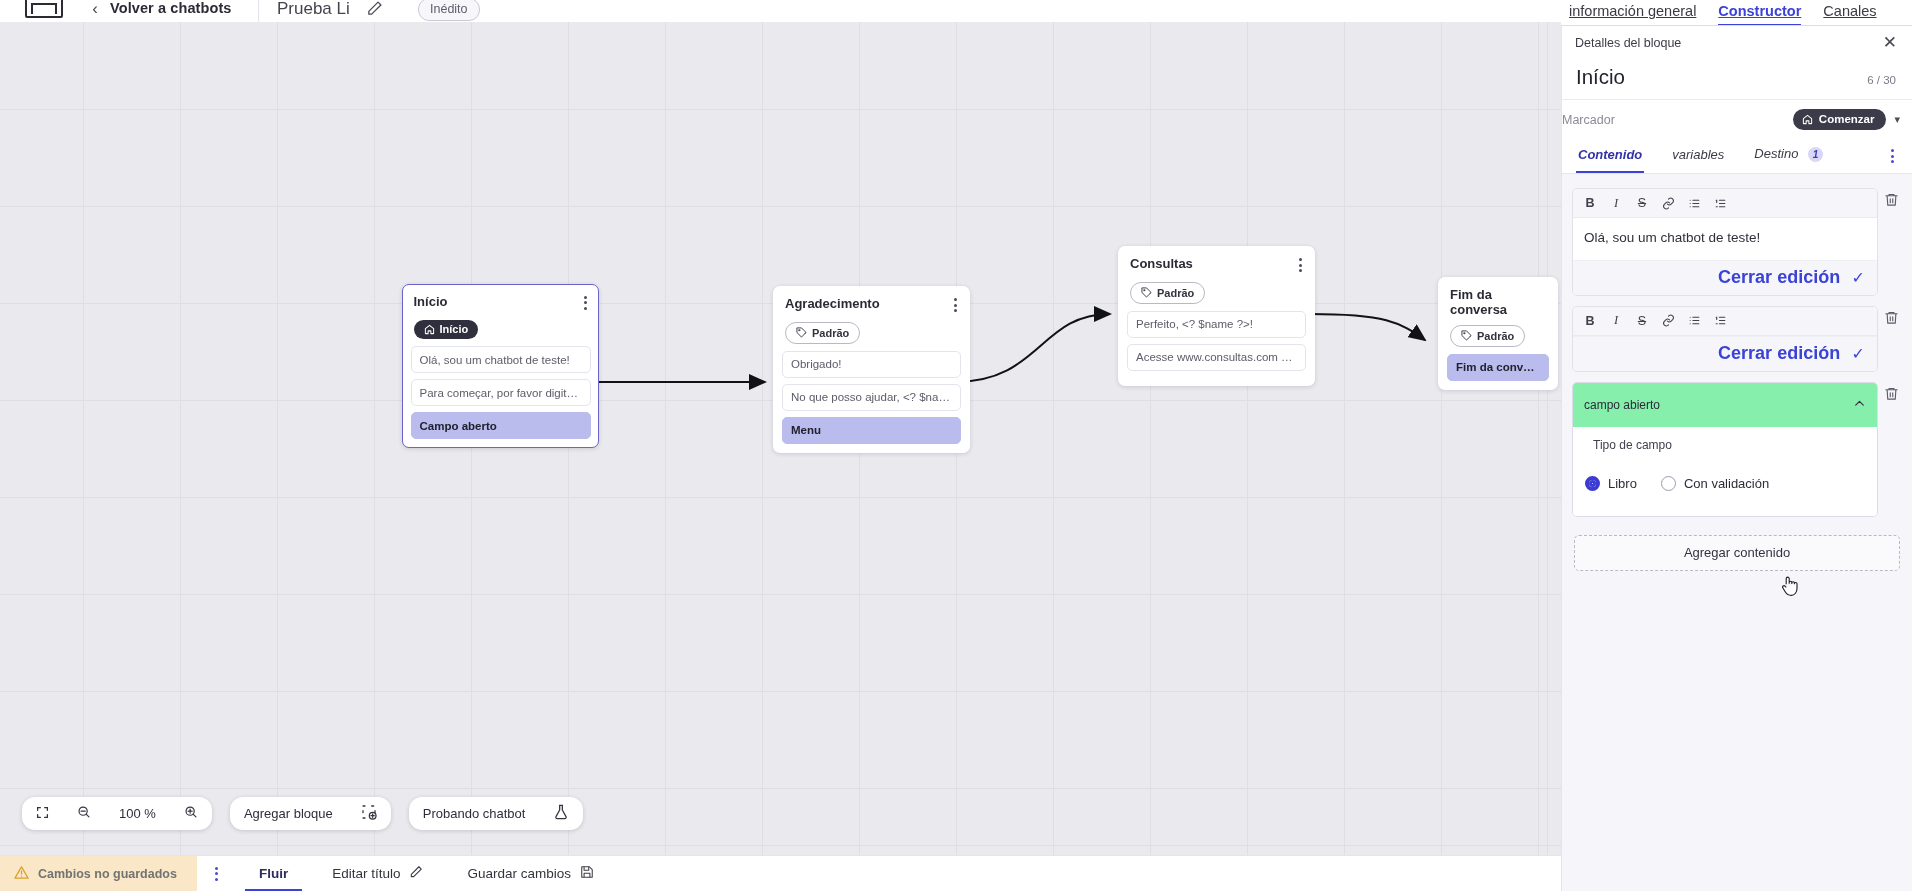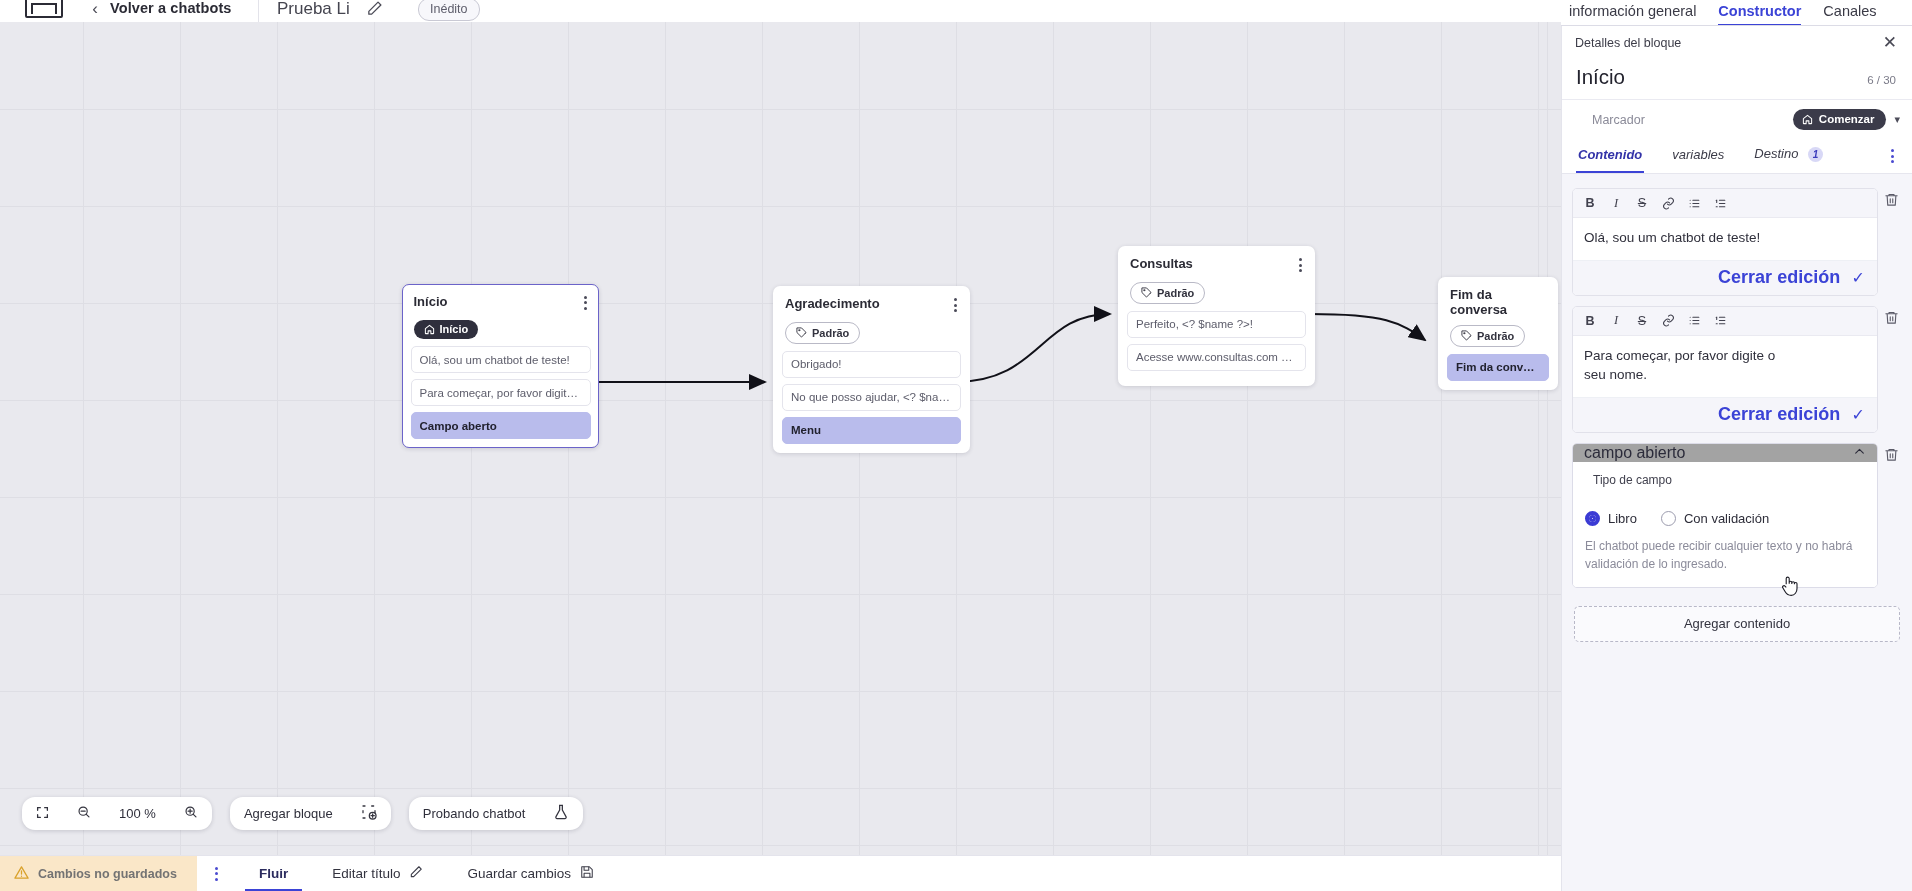--- a/index.html
+++ b/index.html
@@ -46,20 +46,21 @@
   
   .rtabs {
     position: absolute; left: 1561px; top: 0; width: 351px; height: 26px;
     display: flex; align-items: flex-start; gap: 22px;
     padding-left: 8px; background: #ffffff;
   }
   .rtab {
     font-size: 14.5px; color: #3a3a46; padding-bottom: 6px;
     border-bottom: 2.5px solid transparent; cursor: pointer; line-height: 14px;
     padding-top: 4px;
+    text-decoration: underline;
   }
   .rtab.active { color: #3b43d6; font-weight: 700; border-bottom-color: #3b43d6; }
   .rtabs-underline { position: absolute; left: 1561px; top: 25px; width: 351px; height: 1px; background: #dcdce6; }
 
   
   .canvas {
     position: absolute; left: 0; top: 22px; width: 1561px; height: 833px;
     background:
       repeating-linear-gradient(to right, #dedee4 0 1px, transparent 1px 97px),
       repeating-linear-gradient(to bottom, #dedee4 0 1px, transparent 1px 97px),
@@ -140,21 +141,21 @@
   }
   .xclose { font-size: 17px; color: #4a4a56; cursor: pointer; line-height: 14px; }
   .panel-titlerow {
     display: flex; align-items: baseline; justify-content: space-between;
     padding: 6px 16px 10px 14px; border-bottom: 1px solid #eaeaf1;
   }
   .panel-title { font-size: 20.5px; color: #23232e; }
   .panel-count { font-size: 11.5px; color: #7a7a88; }
   .marcador-row {
     display: flex; align-items: center; justify-content: space-between;
-    padding: 9px 12px 9px 30px;
+    padding: 9px 12px 9px 0;
   }
   .marcador-lbl { font-size: 12.5px; color: #8a8a98; }
   .pill-comenzar {
     display: inline-flex; align-items: center; gap: 6px;
     background: #3b3b4a; color: #ffffff; font-size: 11.5px; font-weight: 700;
     border-radius: 12px; padding: 4px 12px 5px 9px; cursor: pointer;
   }
   .caret-dn { margin-left: 8px; color: #4d4d5a; font-size: 11px; cursor: pointer; }
   .ptabs {
     display: flex; align-items: center; padding: 0 10px 0 14px;
@@ -192,21 +193,21 @@
   .rt-text { padding: 10px 11px 12px; font-size: 13.5px; color: #2f2f3b; line-height: 1.45; }
   .rt-foot {
     background: #f5f5fa; border-top: 1px solid #eef0f5; padding: 6px 12px 7px;
     text-align: right;
   }
   .close-edit { font-size: 18px; color: #3b43d6; font-weight: 700; cursor: pointer; }
   .trash { width: 18px; padding-top: 4px; cursor: pointer; }
 
   .field-card { flex: 1; border: 1px solid #dcdce8; border-radius: 5px; overflow: hidden; background:#fff; }
   .field-head {
-    background: #a3a3a3; padding: 0 11px; font-size: 16px; color: #2b2b3a;
+    background: #86efac; padding: 14px 11px; font-size: 12px; color: #2b2b3a;
     display: flex; align-items: center; justify-content: space-between; cursor: pointer;
   }
   .field-body { background: #ffffff; padding: 11px 12px 14px; }
   .field-sublbl { font-size: 12px; color: #41414e; padding-left: 8px; margin-bottom: 7px; }
   .radios { display: flex; align-items: center; gap: 10px; margin-bottom: 11px; margin-top: 24px; }
   .radio { display: flex; align-items: center; gap: 8px; cursor: pointer; }
   .rdot { width: 15px; height: 15px; border-radius: 50%; border: 1.5px solid #9c9cae; background:#fff; }
   .rdot.on { border: 4px solid #3b3bd4; background: #ffffff; box-shadow: inset 0 0 0 3px #3b3bd4; }
   .radio span { font-size: 13px; color: #2d2d39; }
   .field-help { font-size: 12px; color: #8b8b9a; line-height: 1.5; }
@@ -506,21 +507,20 @@
               <svg width="13" height="13" viewBox="0 0 24 24" fill="none" stroke="#41414e" stroke-width="2" stroke-linecap="round">
                   <path d="M9 6h11M9 12h11M9 18h11M4 6h.01M4 12h.01M4 18h.01"></path>
                 </svg>
             </div>
             <div class="rt-btn">
               <svg width="13" height="13" viewBox="0 0 24 24" fill="none" stroke="#41414e" stroke-width="2" stroke-linecap="round">
                   <path d="M10 6h10M10 12h10M10 18h10M4 6h1v4M4 18h2"></path>
                 </svg>
             </div>
           </div>
-          <div class="rt-text" style="width:215px;">Para começar, por favor digite o seu nome.</div>
           <div class="rt-foot">
             <span class="close-edit">Cerrar edición</span>
             <span style="color:#3b43d6;margin-left:7px;">✓</span>
           </div>
         </div>
         <div class="trash">
           <svg width="15" height="15" viewBox="0 0 24 24" fill="none" stroke="#5b5b68" stroke-width="1.8" stroke-linecap="round" stroke-linejoin="round">
               <path d="M3 6h18M8 6V4h8v2M5 6l1 15h12l1-15M10 11v6M14 11v6"></path>
             </svg>
         </div>
@@ -541,21 +541,20 @@
             <div class="radios">
               <label class="radio">
                 <span class="rdot on"></span>
                 <span>Libro</span>
               </label>
               <label class="radio" style="margin-left:14px;">
                 <span class="rdot"></span>
                 <span>Con validación</span>
               </label>
             </div>
-            <div class="field-help">El chatbot puede recibir cualquier texto y no habrá validación de lo ingresado.</div>
           </div>
         </div>
         <div class="trash">
           <svg width="15" height="15" viewBox="0 0 24 24" fill="none" stroke="#5b5b68" stroke-width="1.8" stroke-linecap="round" stroke-linejoin="round">
               <path d="M3 6h18M8 6V4h8v2M5 6l1 15h12l1-15M10 11v6M14 11v6"></path>
             </svg>
         </div>
       </div>
 
       <div class="add-content">Agregar contenido</div>

